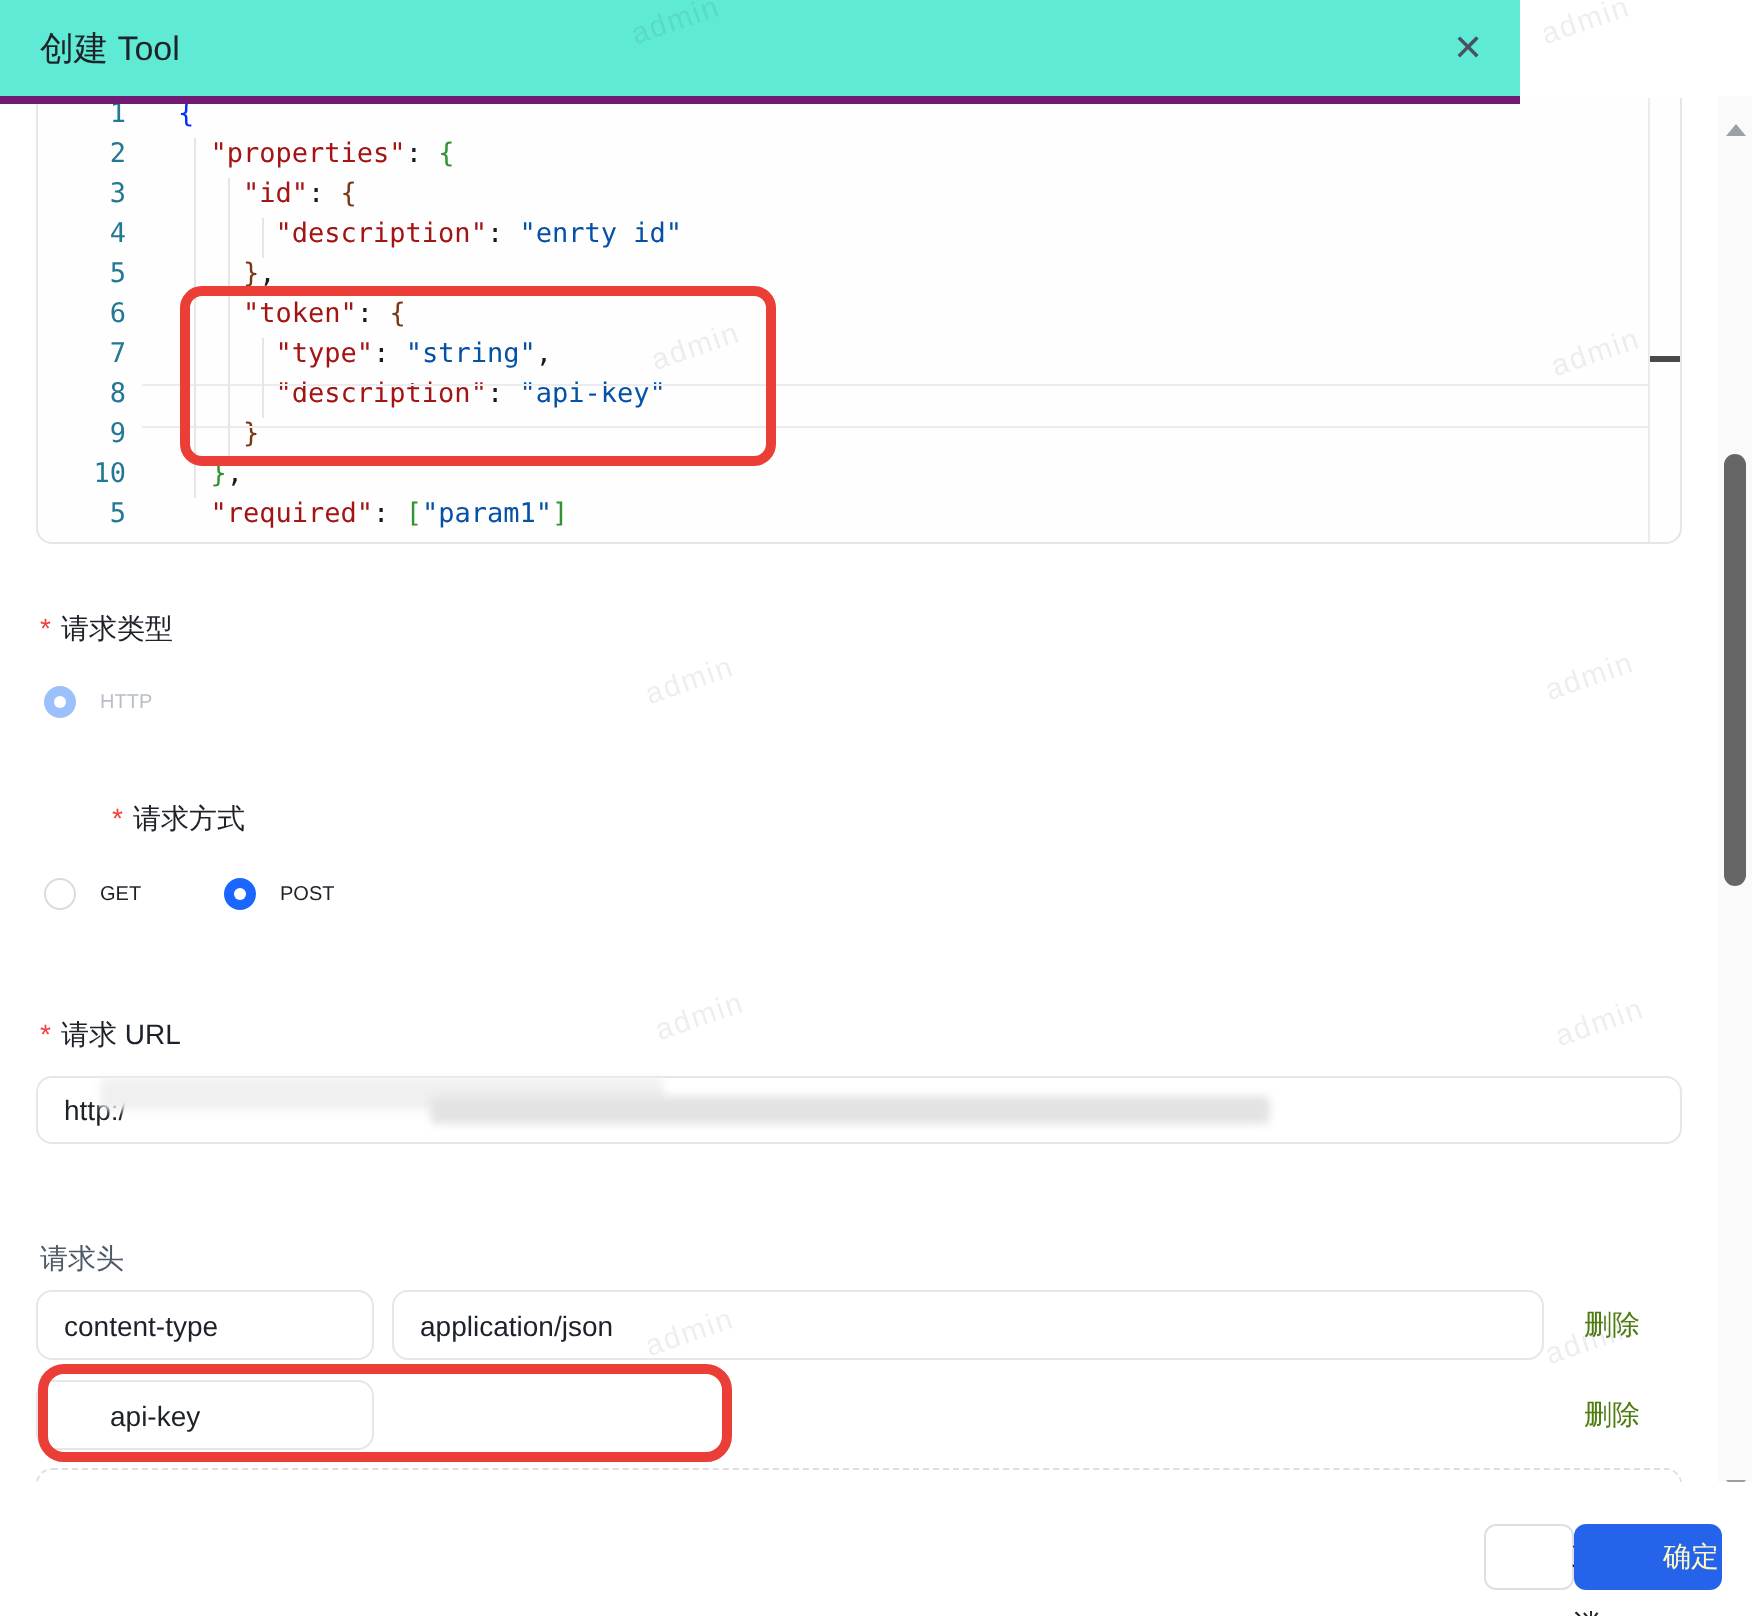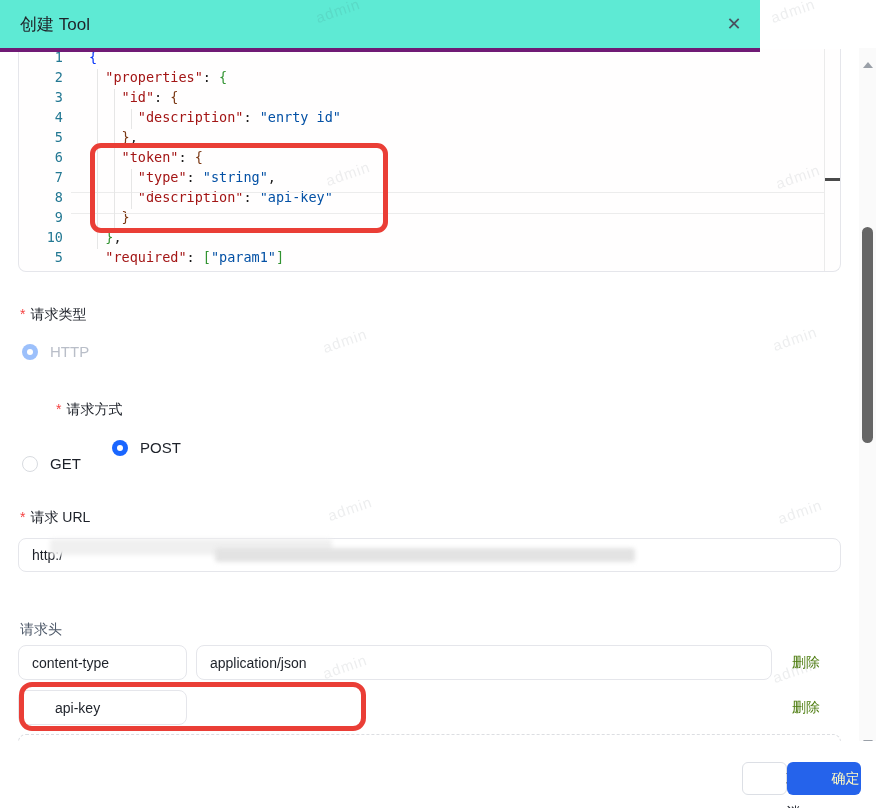--- a/index.html
+++ b/index.html
@@ -33,21 +33,21 @@
   .req{color:#f53f3f;margin-right:5px;font-size:14px;}
   .flabel.soft{color:#4e5969;}
 
   
   .radio-row{position:absolute;display:flex;align-items:center;}
   .radio{width:16px;height:16px;border-radius:50%;position:relative;flex:0 0 16px;box-sizing:border-box;}
   .radio.sel{background:#1a66ff;}
   .radio.sel-dis{background:#9cc0fb;}
   .radio.unsel{background:#fff;border:1px solid #d8dbe0;}
   .radio.sel::after,.radio.sel-dis::after{content:"";position:absolute;left:5px;top:5px;width:6px;height:6px;border-radius:50%;background:#fff;}
-  .radio-label{margin-left:12px;font-size:15px;color:#1d2129;}
+  .radio-label{margin-left:12px;font-size:10px;color:#1d2129;}
   .radio-label.dis{color:#b9bec8;}
 
   
   .tinput{position:absolute;box-sizing:border-box;border:1px solid #e5e6eb;border-radius:8px;background:#fff;font-size:14px;color:#1d2129;padding:0 13px;font-family:"Liberation Sans",sans-serif;outline:none;}
   .blur1{position:absolute;left:50px;top:539px;width:282px;height:16px;background:#f0f0f0;filter:blur(2px);border-radius:3px;z-index:6;}
   .blur2{position:absolute;left:215px;top:548px;width:420px;height:14px;background:#e3e3e3;filter:blur(2px);border-radius:3px;z-index:6;}
 
   .del-link{position:absolute;left:792px;font-size:14px;color:#4d7c0f;cursor:pointer;}
 
   .dashed-add{position:absolute;left:18px;top:734px;width:823px;height:28px;border:1px dashed #dcdee2;border-radius:8px;box-sizing:border-box;}
@@ -104,21 +104,21 @@
 
   <div class="anno anno1"></div>
 
   <div class="flabel" style="top:306px;"><span class="req">*</span><span>请求类型</span></div>
   <div class="radio-row" style="left:22px;top:343px;">
     <span class="radio sel-dis"></span>
     <span class="radio-label dis">HTTP</span>
   </div>
 
   <div class="flabel" style="top:401px;margin-left:36px;"><span class="req">*</span><span>请求方式</span></div>
-  <div class="radio-row" style="left:22px;top:439px;margin-top:16px;">
+  <div class="radio-row" style="left:22px;top:439px;">
     <span class="radio unsel"></span>
     <span class="radio-label">GET</span>
   </div>
   <div class="radio-row" style="left:112px;top:439px;">
     <span class="radio sel"></span>
     <span class="radio-label">POST</span>
   </div>
 
   <div class="flabel" style="top:509px;"><span class="req">*</span><span>请求 URL</span></div>
   <input class="tinput" style="left: 18px; top: 538px; width: 823px; height: 34px;" value="http:/">

